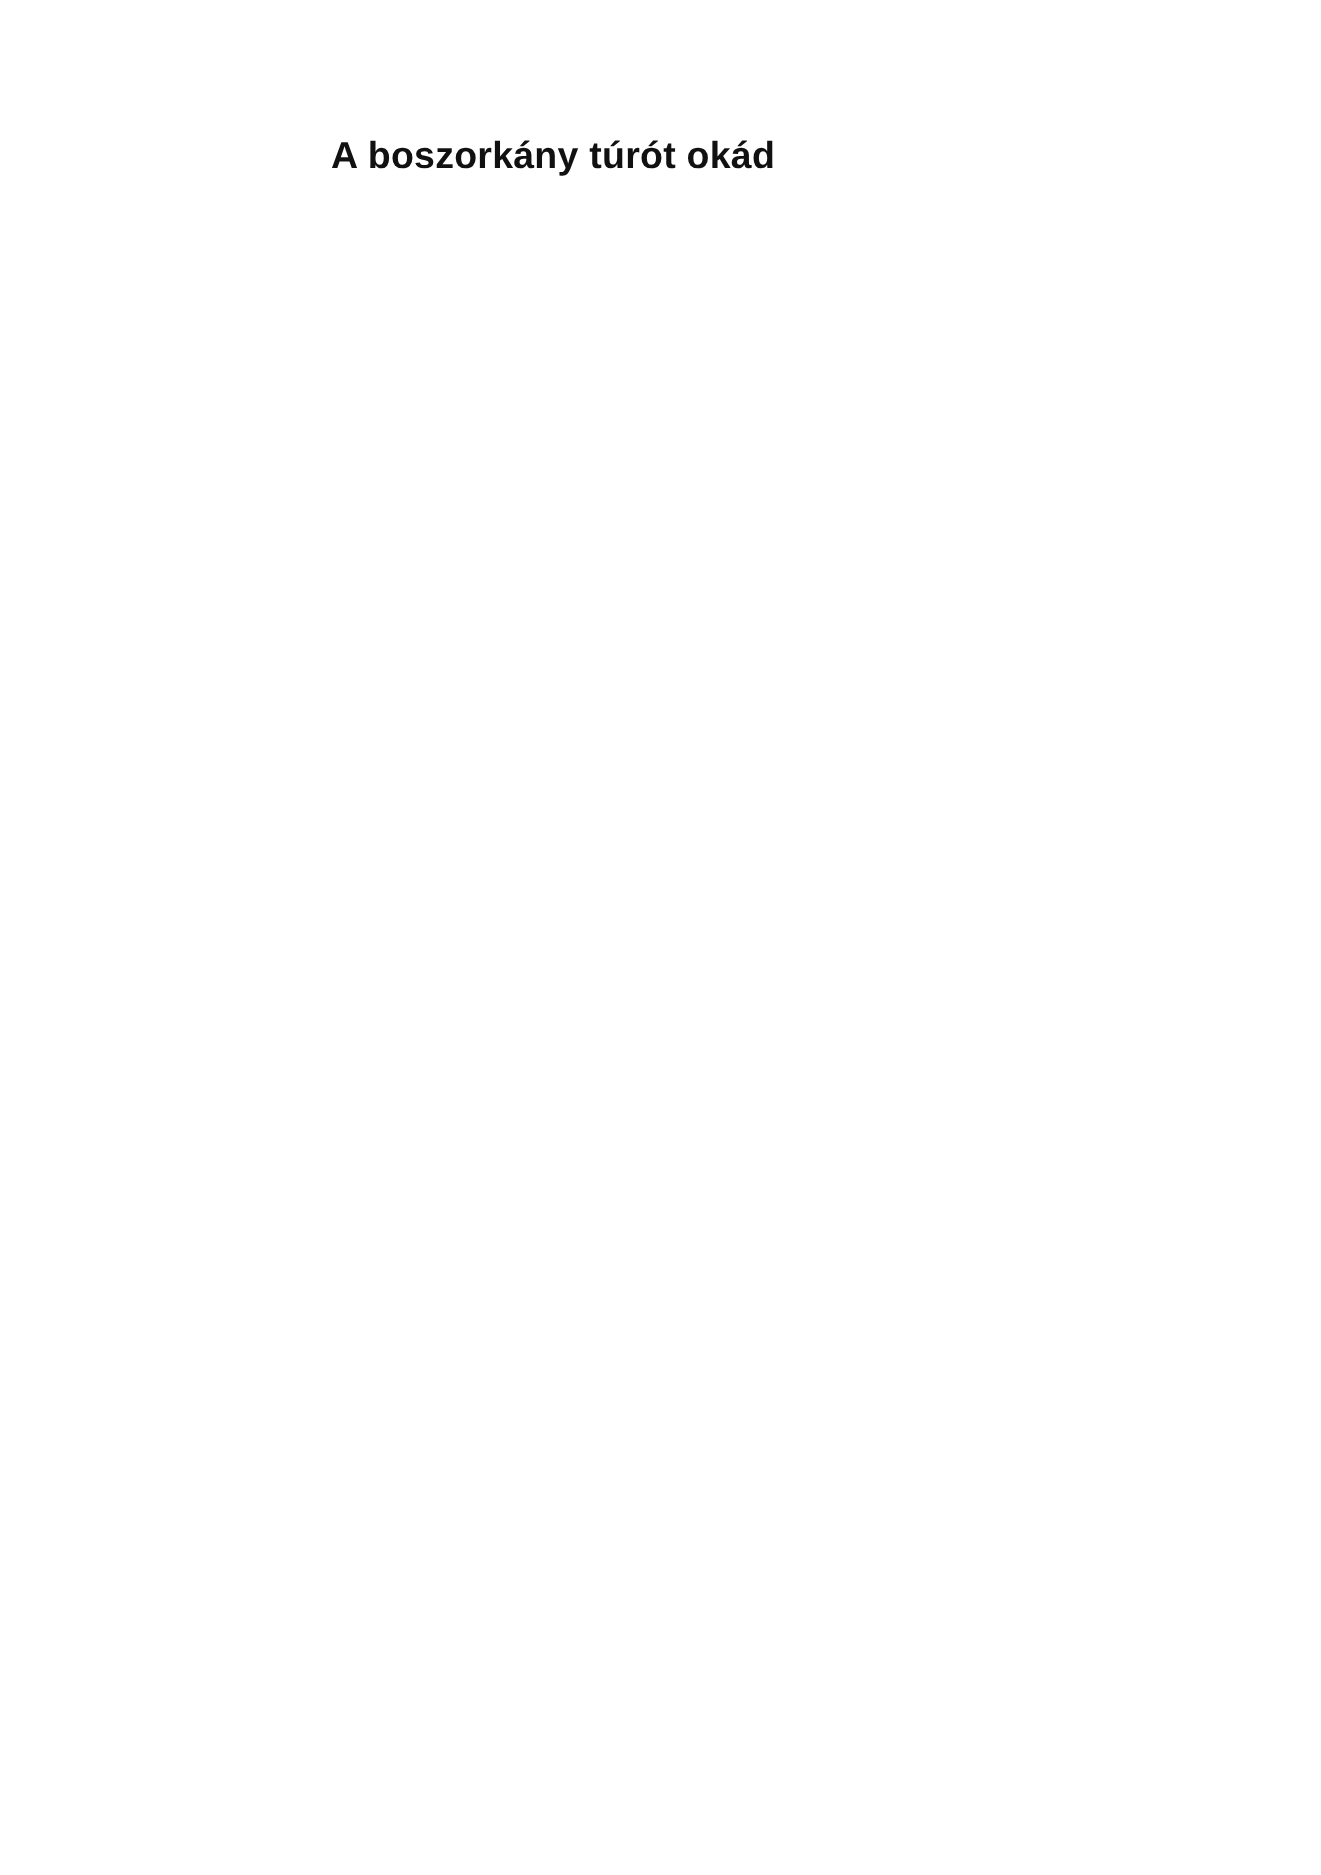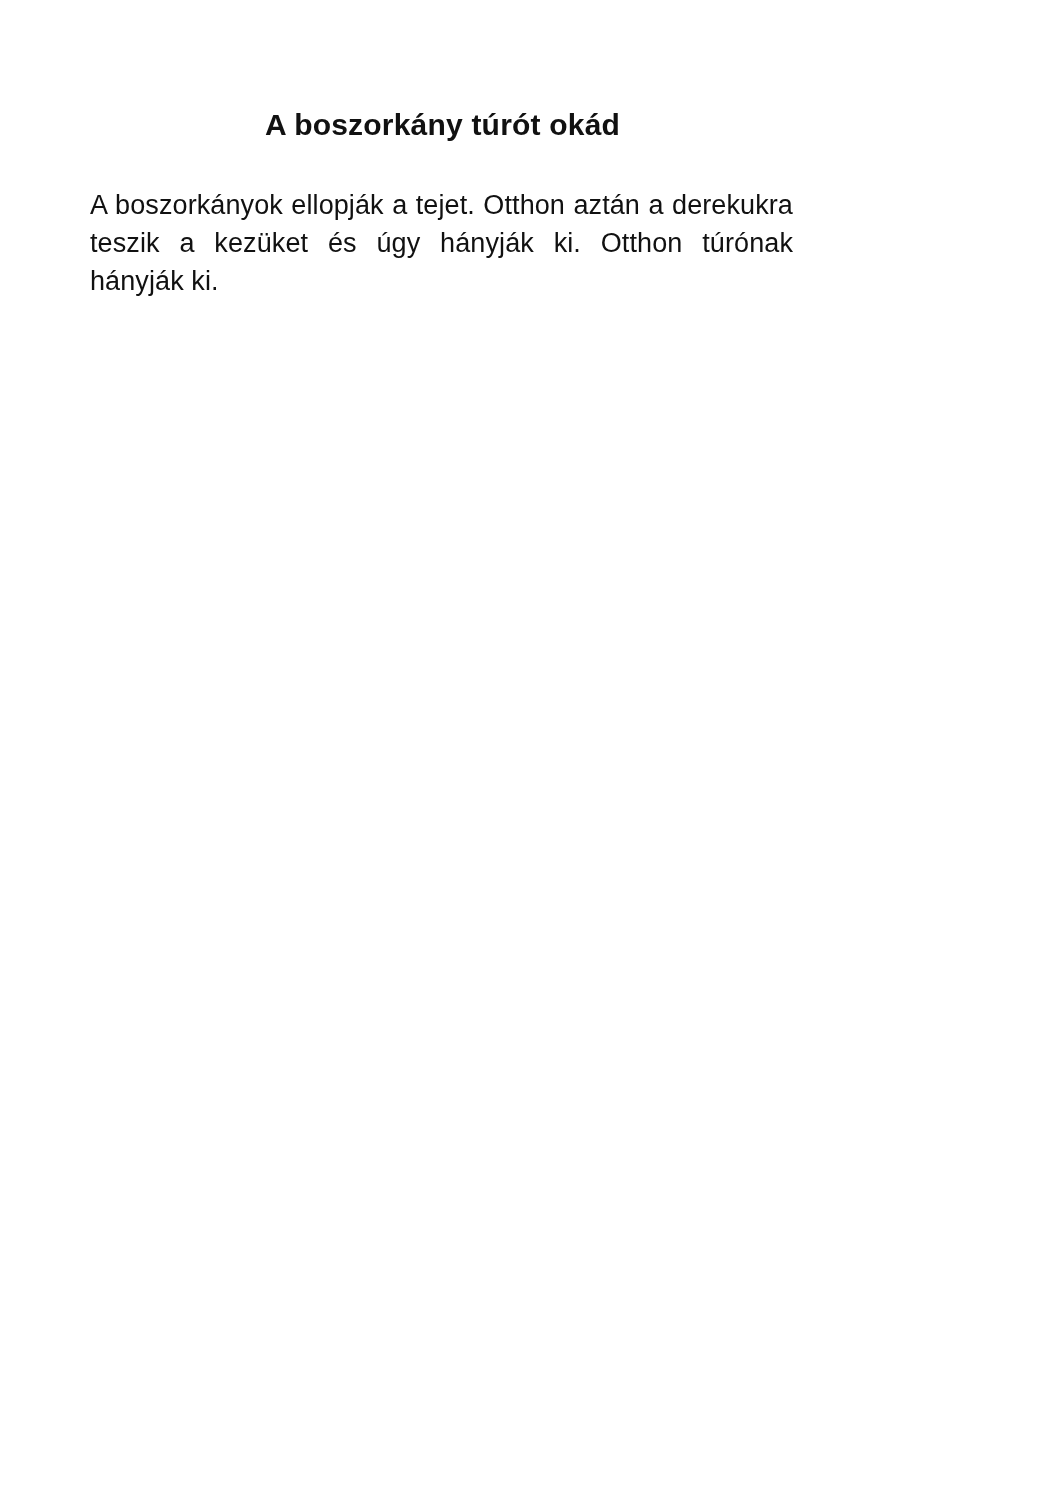--- a/index.html
+++ b/index.html
@@ -34,14 +34,13 @@
     line-height: 38px;
     text-align: justify;
     letter-spacing: 0.1px;
   }
 </style>
 </head>
 <body>
 
 <div class="page">
   <h1 class="doc-title">A boszorkány túrót okád</h1>
-  <p class="doc-paragraph">A boszorkányok ellopják a tejet. Otthon aztán a derekukra teszik a kezüket és úgy hányják ki. Otthon túrónak hányják ki.</p>
 </div>
 
 </body></html>

